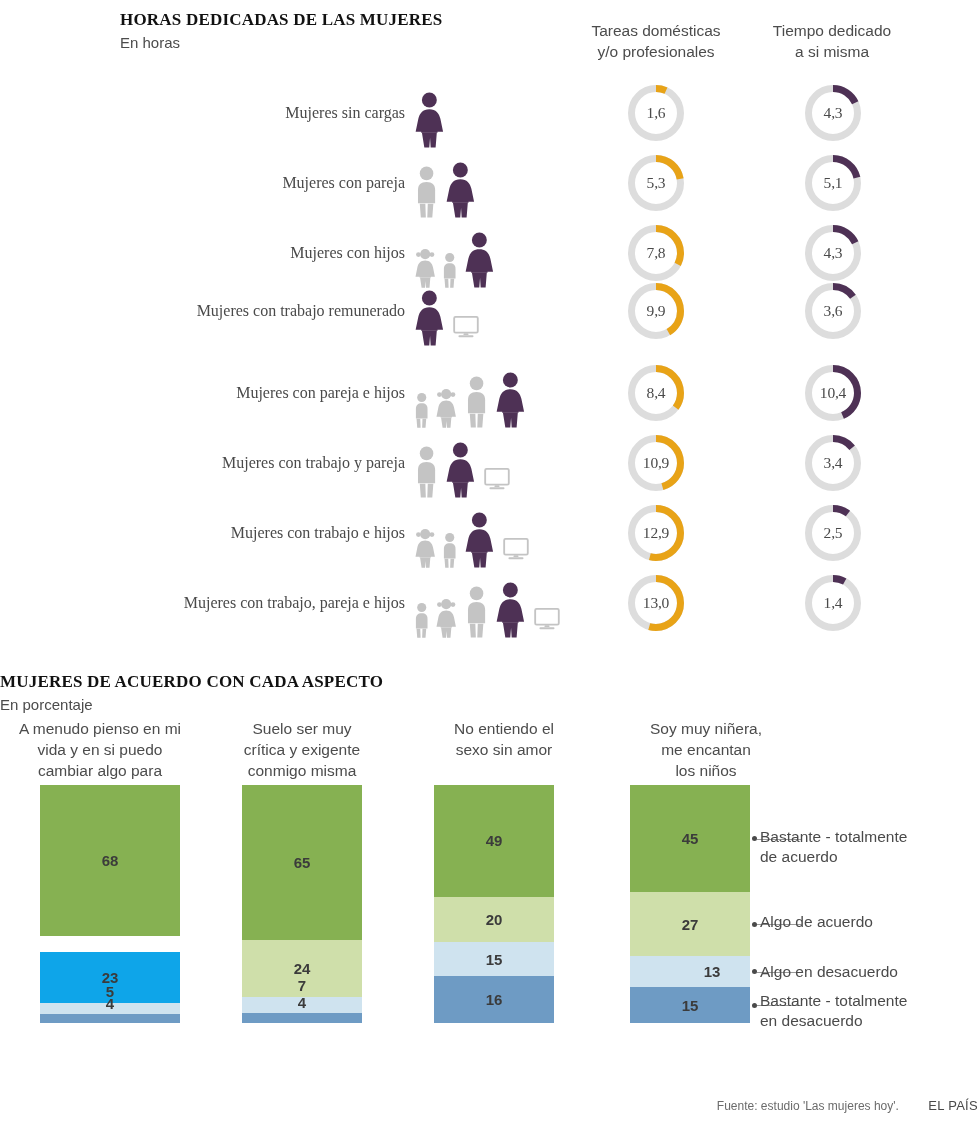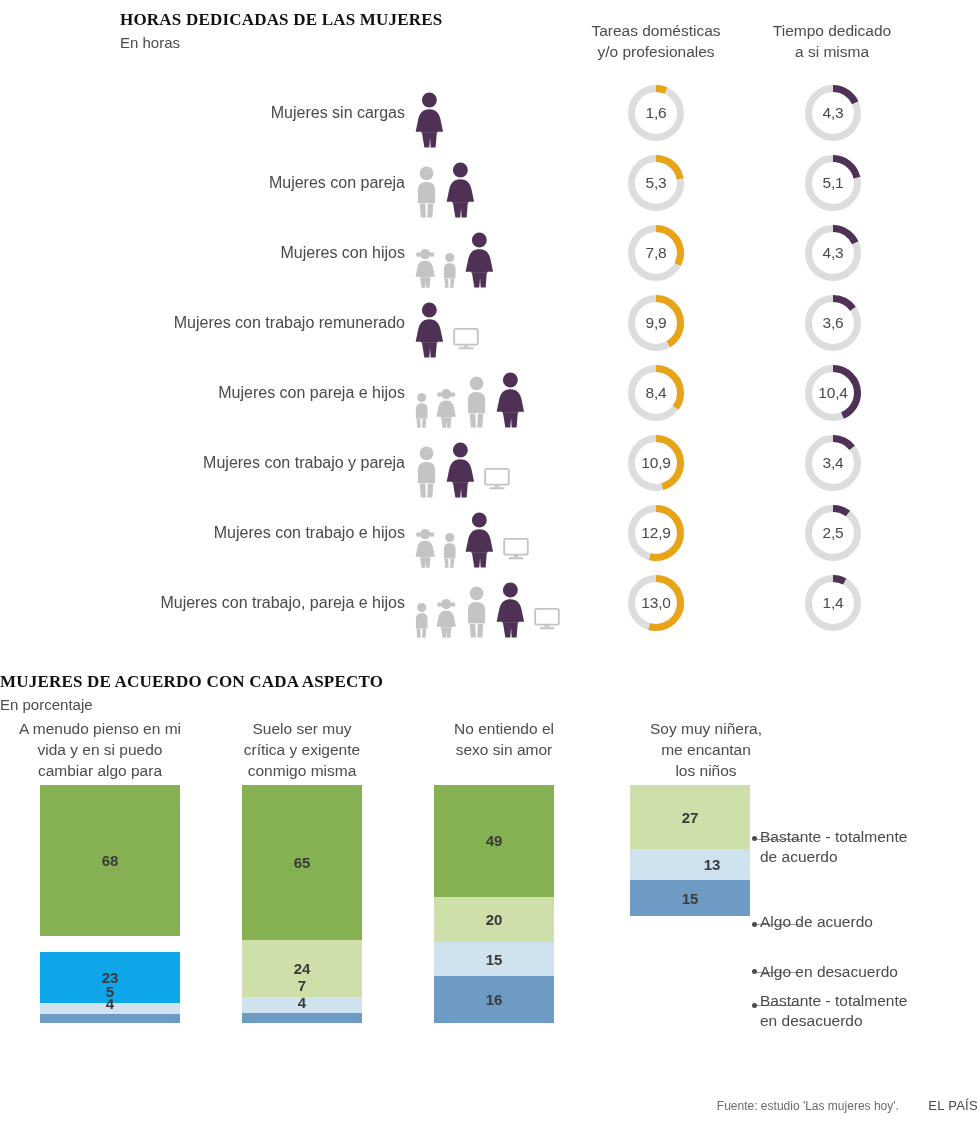--- a/index.html
+++ b/index.html
@@ -33,21 +33,21 @@
     text-align:center;
     font-size: 15.5px;
     color: #4c4c4c;
     line-height: 21px;
     width: 170px;
   }
   #head-tareas { left:571px; top:20px; }
   #head-tiempo { left:747px; top:20px; }
 
   
-  .hrow { position:absolute; left:0; width:980px; height:70px; }
+  .hrow { position:absolute; left:0; width:980px; height:70px;font-family:Liberation Serif, serif; }
   .rlabel {
     position:absolute; left:0; top:50%; transform:translateY(-50%);
     width:405px; text-align:right;
     font-size: 16px; color:#4a4a4a;
   }
 
   
   .picto {
     position:absolute; left:412px; top:0; width:180px; height:70px;
     display:flex; align-items:flex-end; justify-content:flex-start;
@@ -198,21 +198,21 @@
        <div class="dval">7,8</div>
      </div>
      <div class="donut d2">
        <svg width="56" height="56" viewBox="0 0 56 56">
     <circle cx="28" cy="28" r="24.5" fill="none" stroke="#dddddd" stroke-width="7"></circle>
     <circle cx="28" cy="28" r="24.5" fill="none" stroke="#4e3155" stroke-width="7" stroke-dasharray="27.58056550464039 126.35747452125946" stroke-dashoffset="0" transform="rotate(-90 28 28)"></circle>
   </svg>
        <div class="dval">4,3</div>
      </div>
       </div>
-      <div class="hrow" style="top: 288px;">
+      <div class="hrow" style="top: 276px;">
         <div class="rlabel">Mujeres con trabajo remunerado</div>
      <div class="picto">
           <svg class="fig" width="34.72" height="56" viewBox="0 0 40 64">
     <circle cx="20" cy="9" r="8.6" fill="#4e3155"></circle>
     <path d="M20 19.5c-7.6 0-11.2 4.6-12.7 11.2L4.2 45.5h6.4v1.2h18.8v-1.2h6.4l-3.1-14.8C31.2 24.1 27.6 19.5 20 19.5z" fill="#4e3155"></path>
     <path d="M11.4 46.5h17.2l-1.4 17.1h-5.7l-.7-11-.9 11h-5.7z" fill="#4e3155"></path>
   </svg>
           <svg class="fig" width="25.959999999999997" height="22" viewBox="0 0 44 38" style="margin-bottom: 8px; margin-left: 4px;">
     <rect x="1.6" y="1.6" width="40.8" height="27" rx="2.4" fill="none" stroke="#c4c4c4" stroke-width="3.2"></rect>
     <path d="M18.4 29.6h7.2l.9 3.2h-9z" fill="#c4c4c4"></path>
@@ -468,20 +468,23 @@
              </div>
       </div>
       <div class="bargroup" style="left: 606px;">
         <div class="bartitle">
           <div>Soy muy niñera,</div>
           <div>me encantan</div>
           <div>los niños</div>
         </div>
       </div>
       <div class="barstack" style="left: 630px; width: 120px; height: 238px;">
+        <div class="seg" style="height:107.1px;background:#86b152;">
+               <span>45</span>
+             </div>
         <div class="seg" style="height:64.26px;background:#cfdfaa;">
                <span>27</span>
              </div>
         <div class="seg" style="height:30.94px;background:#cfe3ef;padding-left:44px;">
                <span>13</span>
              </div>
         <div class="seg" style="height:35.7px;background:#6e9bc4;">
                <span>15</span>
              </div>
       </div>

